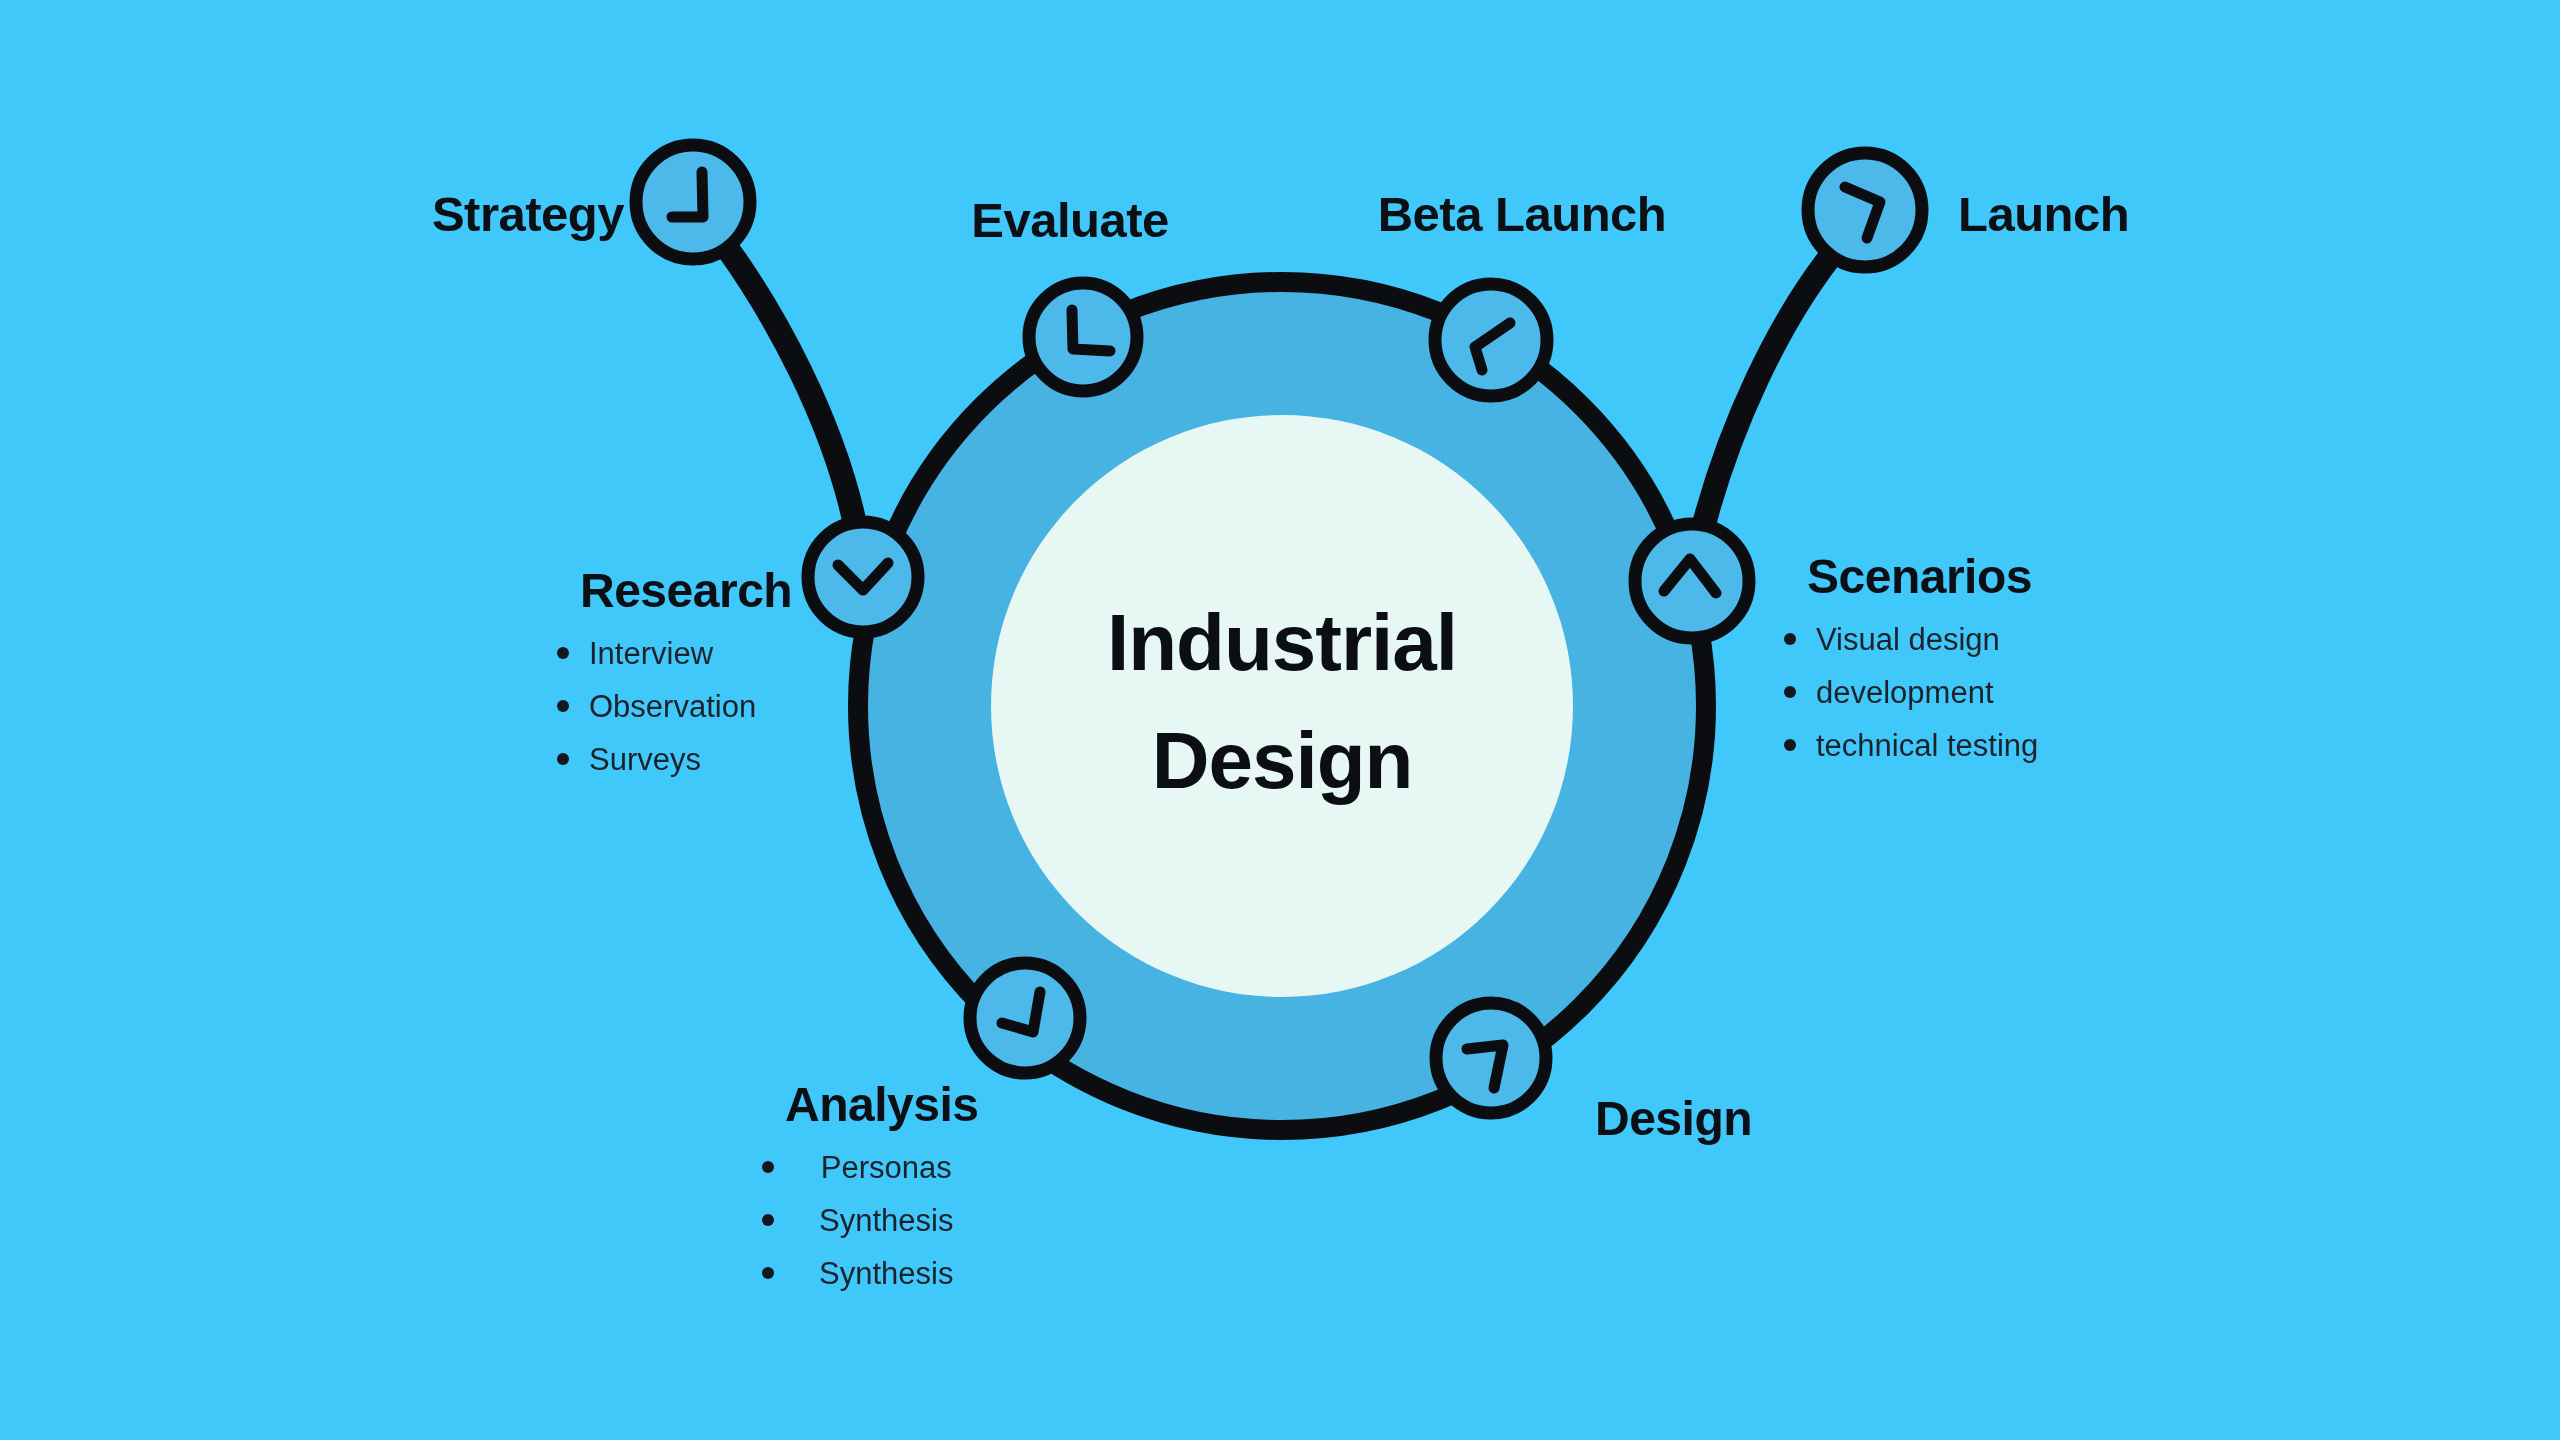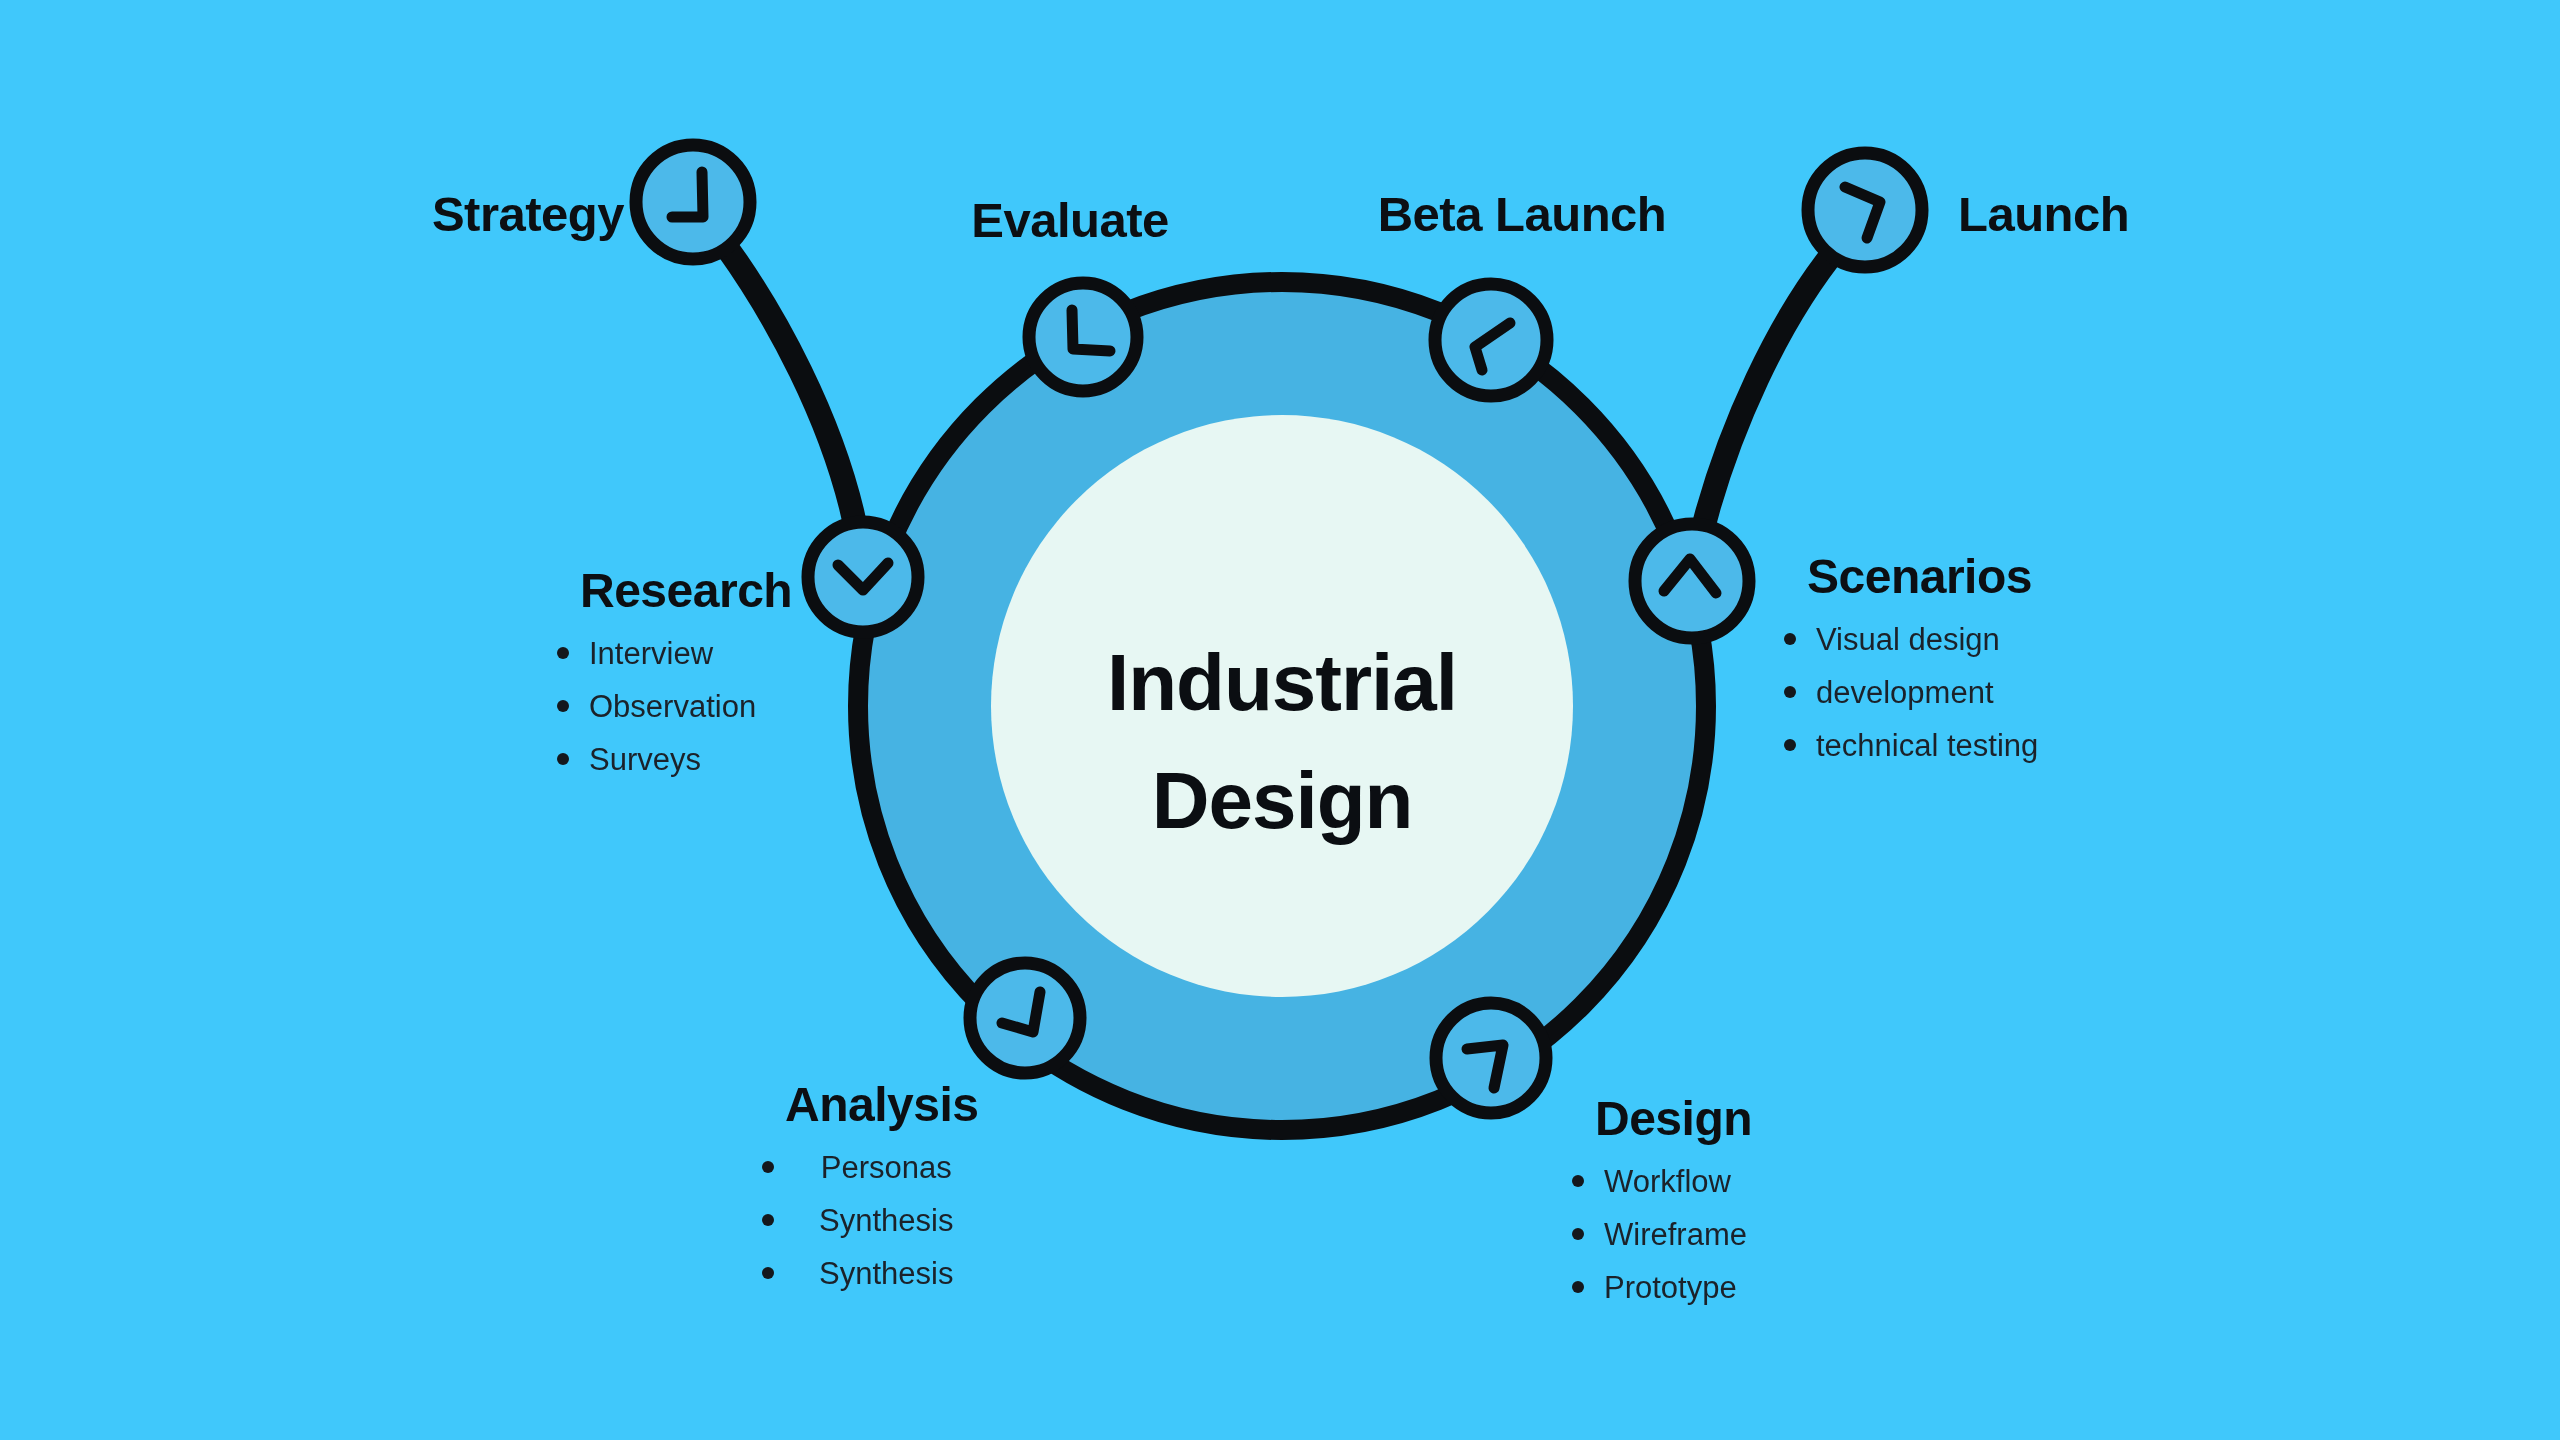--- a/index.html
+++ b/index.html
@@ -19,21 +19,21 @@
     font-size: 49px;
     font-weight: 800;
     letter-spacing: -0.5px;
     color: #0c0f13;
     white-space: nowrap;
     line-height: 56px;
   }
   .center-title {
     position: absolute;
     left: 1002px;
-    top: 624px;
+    top: 584px;
     width: 560px;
     text-align: center;
     font-size: 80px;
     line-height: 118px;
     font-weight: 800;
     letter-spacing: -1px;
     color: #0b0e12;
   }
   .phase-block { position: absolute; }
   .phase-heading {
@@ -151,20 +151,15 @@
     <div class="phase-heading">Analysis</div>
     <ul class="phase-list">
       <li>Personas</li>
       <li>Synthesis</li>
       <li>Synthesis</li>
     </ul>
   </div>
 
   <div class="phase-block" style="left:1558px; top:1092px;">
     <div class="phase-heading">Design</div>
-    <ul class="phase-list">
-      <li>Workflow</li>
-      <li>Wireframe</li>
-      <li>Prototype</li>
-    </ul>
   </div>
 
 </div>
 
 </body></html>

